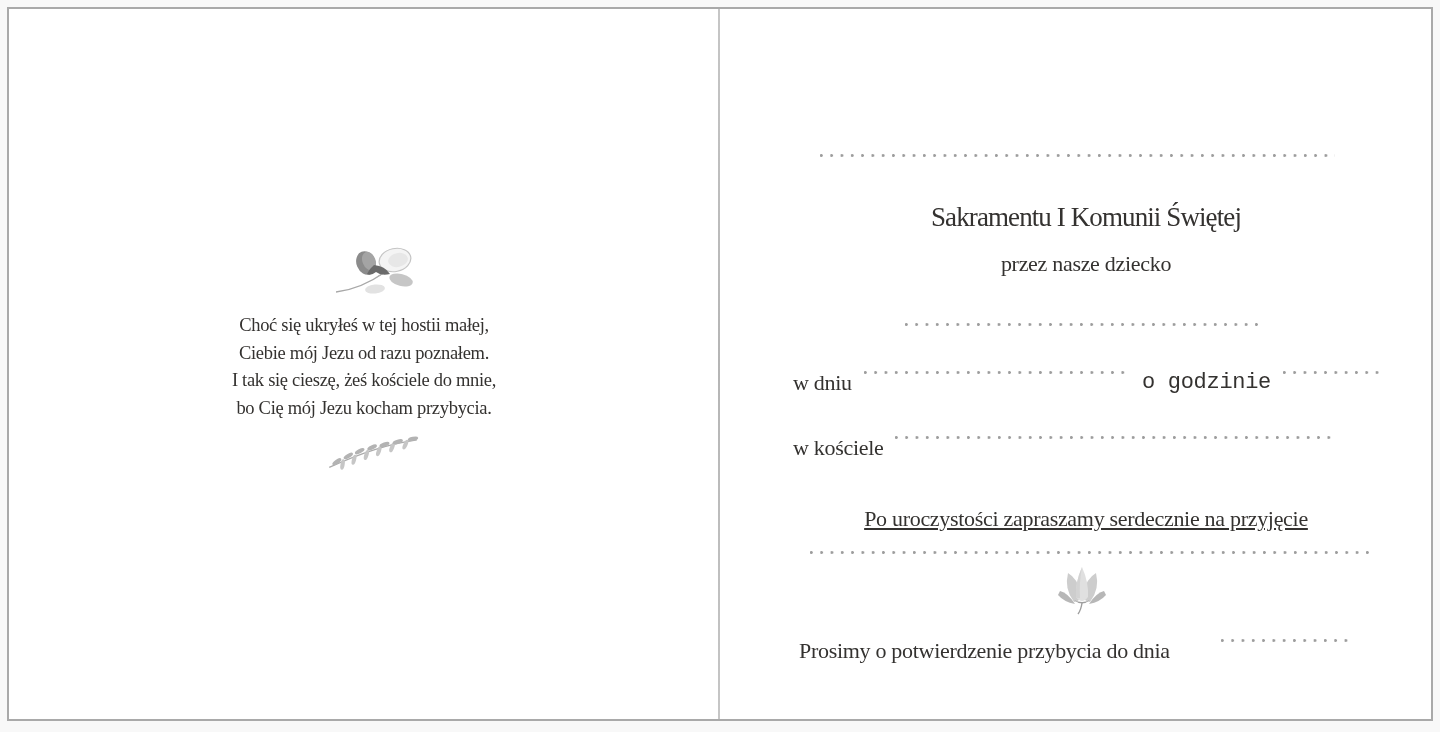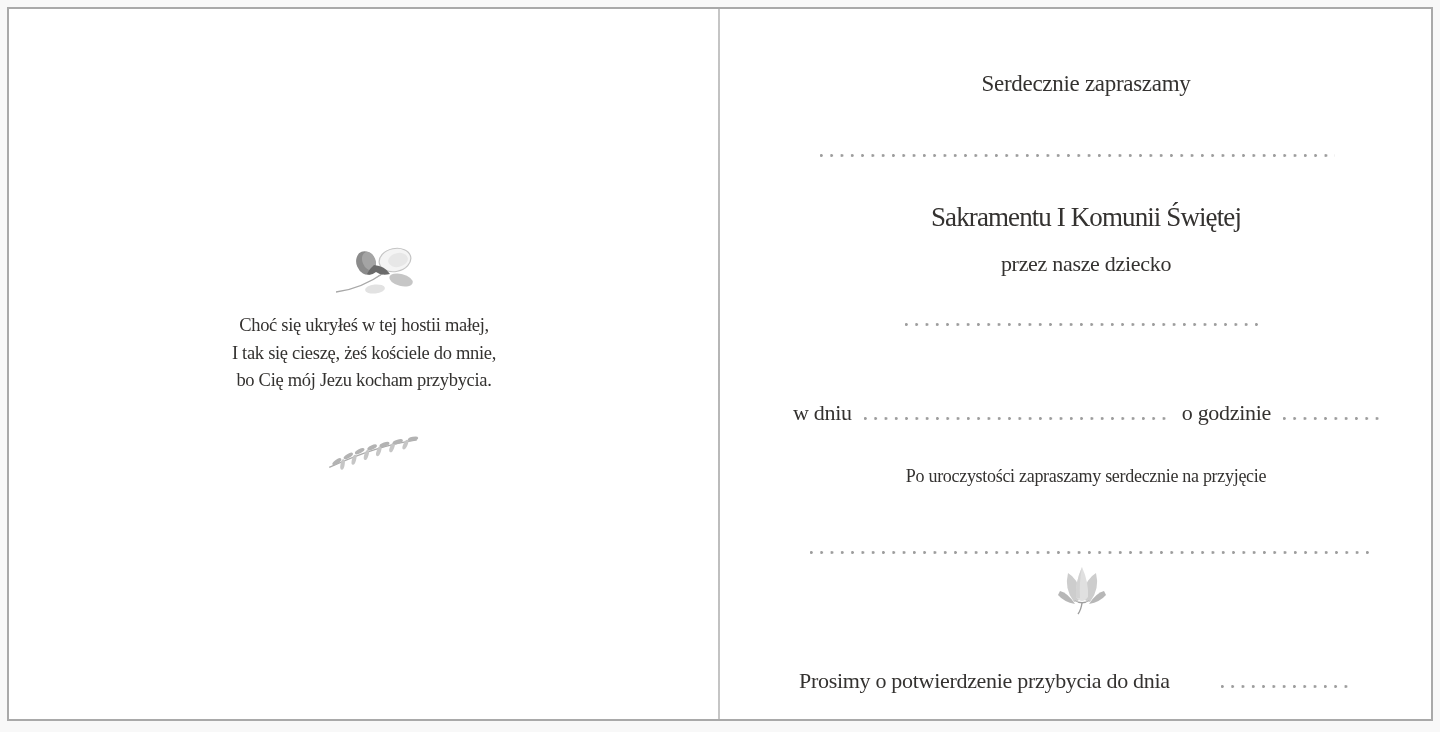--- a/index.html
+++ b/index.html
@@ -42,38 +42,37 @@
     text-align: center;
     color: #343230;
     font-size: 18.5px;
     line-height: 27.5px;
     letter-spacing: -0.3px;
   }
   .intro     { top: 62px;  font-size: 23px; }
   .occasion  { top: 159px; font-size: 22px; }
   .title     { top: 193px; font-size: 27px; letter-spacing: -0.9px; }
   .child     { top: 242px; font-size: 22px; }
-  .note      { top: 457px; font-size: 18px; }
+  .note      { top: 497px; font-size: 22px; text-decoration: underline; }
   .dots {
     height: 5px;
     background-image: radial-gradient(circle at 1.3px 2.5px, #9d9d9d 1.15px, rgba(157,157,157,0) 1.7px);
     background-size: 10.3px 5px;
     background-repeat: repeat-x;
     background-position: 0 0;
   }
   .dotline { position: absolute; }
   .dotline-1 { left: 99px;  top: 144px; width: 515px; }
   .dotline-2 { left: 184px; top: 313px; width: 355px; }
   .dotline-3 { left: 89px;  top: 541px; width: 560px; }
   .fillrow {
     position: absolute;
     display: flex;
-    align-items: flex-end;
+    align-items: flex-start;
     height: 32px;
-    margin-top: 24px;
   }
   .fillrow .label {
     font-size: 22px;
     color: #343230;
     letter-spacing: -0.3px;
     white-space: nowrap;
   }
   .fillrow .dots { margin: 0 0 5px 12px; }
   .fillrow .grow { flex: 1 1 auto; }
   .row-date   { left: 72px; top: 361px; width: 586px; }
@@ -98,20 +97,21 @@
       <ellipse cx="36" cy="15" rx="6.5" ry="9.5" fill="#a4a4a4" transform="rotate(-22 36 15)"></ellipse>
       <ellipse cx="62" cy="14" rx="16" ry="11.5" fill="#f4f4f4" stroke="#c4c4c4" stroke-width="1.2" transform="rotate(-12 62 14)"></ellipse>
       <ellipse cx="65" cy="14" rx="10" ry="7" fill="#e7e7e7" transform="rotate(-12 65 14)"></ellipse>
       <path d="M41,19 Q52,20 57,28 Q48,30 43,26 Q38,30 34,28 Q37,22 41,19 Z" fill="#6a6a6a"></path>
       <ellipse cx="68" cy="34" rx="12" ry="6" fill="#c6c6c6" transform="rotate(14 68 34)"></ellipse>
       <ellipse cx="42" cy="43" rx="10" ry="4.5" fill="#e2e2e2" transform="rotate(-6 42 43)"></ellipse>
     </svg>
 
     <div class="poem">
       <div>Choć się ukryłeś w tej hostii małej,</div>
+      <div>Ciebie mój Jezu od razu poznałem.</div>
       <div>I tak się cieszę, żeś kościele do mnie,</div>
       <div>bo Cię mój Jezu kocham przybycia.</div>
     </div>
 
     <svg class="deco deco-branch" viewBox="0 0 98 42">
       <path d="M2,34 C28,22 58,10 94,5" stroke="#ababab" stroke-width="1.3" fill="none"></path>
       <ellipse cx="10" cy="28" rx="5.5" ry="2.2" fill="#b3b3b3" transform="rotate(-35 10 28)"></ellipse>
       <ellipse cx="16" cy="31" rx="5.5" ry="2.2" fill="#c6c6c6" transform="rotate(-80 16 31)"></ellipse>
       <ellipse cx="22" cy="22" rx="5.5" ry="2.2" fill="#b3b3b3" transform="rotate(-30 22 22)"></ellipse>
       <ellipse cx="28" cy="26" rx="5.5" ry="2.2" fill="#c6c6c6" transform="rotate(-75 28 26)"></ellipse>
@@ -124,38 +124,41 @@
       <ellipse cx="74" cy="7" rx="5.5" ry="2.2" fill="#b3b3b3" transform="rotate(-15 74 7)"></ellipse>
       <ellipse cx="82" cy="10" rx="5.5" ry="2.2" fill="#c6c6c6" transform="rotate(-65 82 10)"></ellipse>
       <ellipse cx="90" cy="4" rx="5.5" ry="2.2" fill="#b3b3b3" transform="rotate(-12 90 4)"></ellipse>
     </svg>
   </div>
 
   <div class="fold"></div>
 
   <div class="page page-right">
 
-    <div class="txt centered intro">Serdecznie zapraszamy</div>
 
     <div class="dots dotline dotline-1"></div>
 
 
     <div class="txt centered child">przez nasze dziecko</div>
 
     <div class="txt centered title">Sakramentu I Komunii Świętej</div>
 
     <div class="dots dotline dotline-2"></div>
 
     <div class="fillrow row-date">
       <span class="label">w dniu</span>
       <span class="dots grow"></span>
-      <span class="label" style="margin-left:12px;">o godzinie</span>
+      <span class="label" style="margin-left:12px;font-family:Liberation Mono, monospace;">o godzinie</span>
       <span class="dots" style="width:96px;"></span>
     </div>
 
+    <div class="fillrow row-church">
+      <span class="label">w kościele</span>
+      <span class="dots grow"></span>
+    </div>
 
     <div class="txt centered note">Po uroczystości zapraszamy serdecznie na przyjęcie</div>
 
     <div class="dots dotline dotline-3"></div>
 
     <svg class="deco deco-flower" viewBox="0 0 56 50">
       <path d="M28,38 Q27,45 24,49" stroke="#9e9e9e" stroke-width="1.4" fill="none"></path>
       <path d="M4,30 Q10,37 21,39 Q14,28 6,26 Z" fill="#b7b7b7"></path>
       <path d="M52,30 Q46,37 35,39 Q42,28 50,26 Z" fill="#b7b7b7"></path>
       <path d="M14,8 Q10,24 20,37 Q27,37 26,27 Q24,14 14,8 Z" fill="#cdcdcd"></path>

